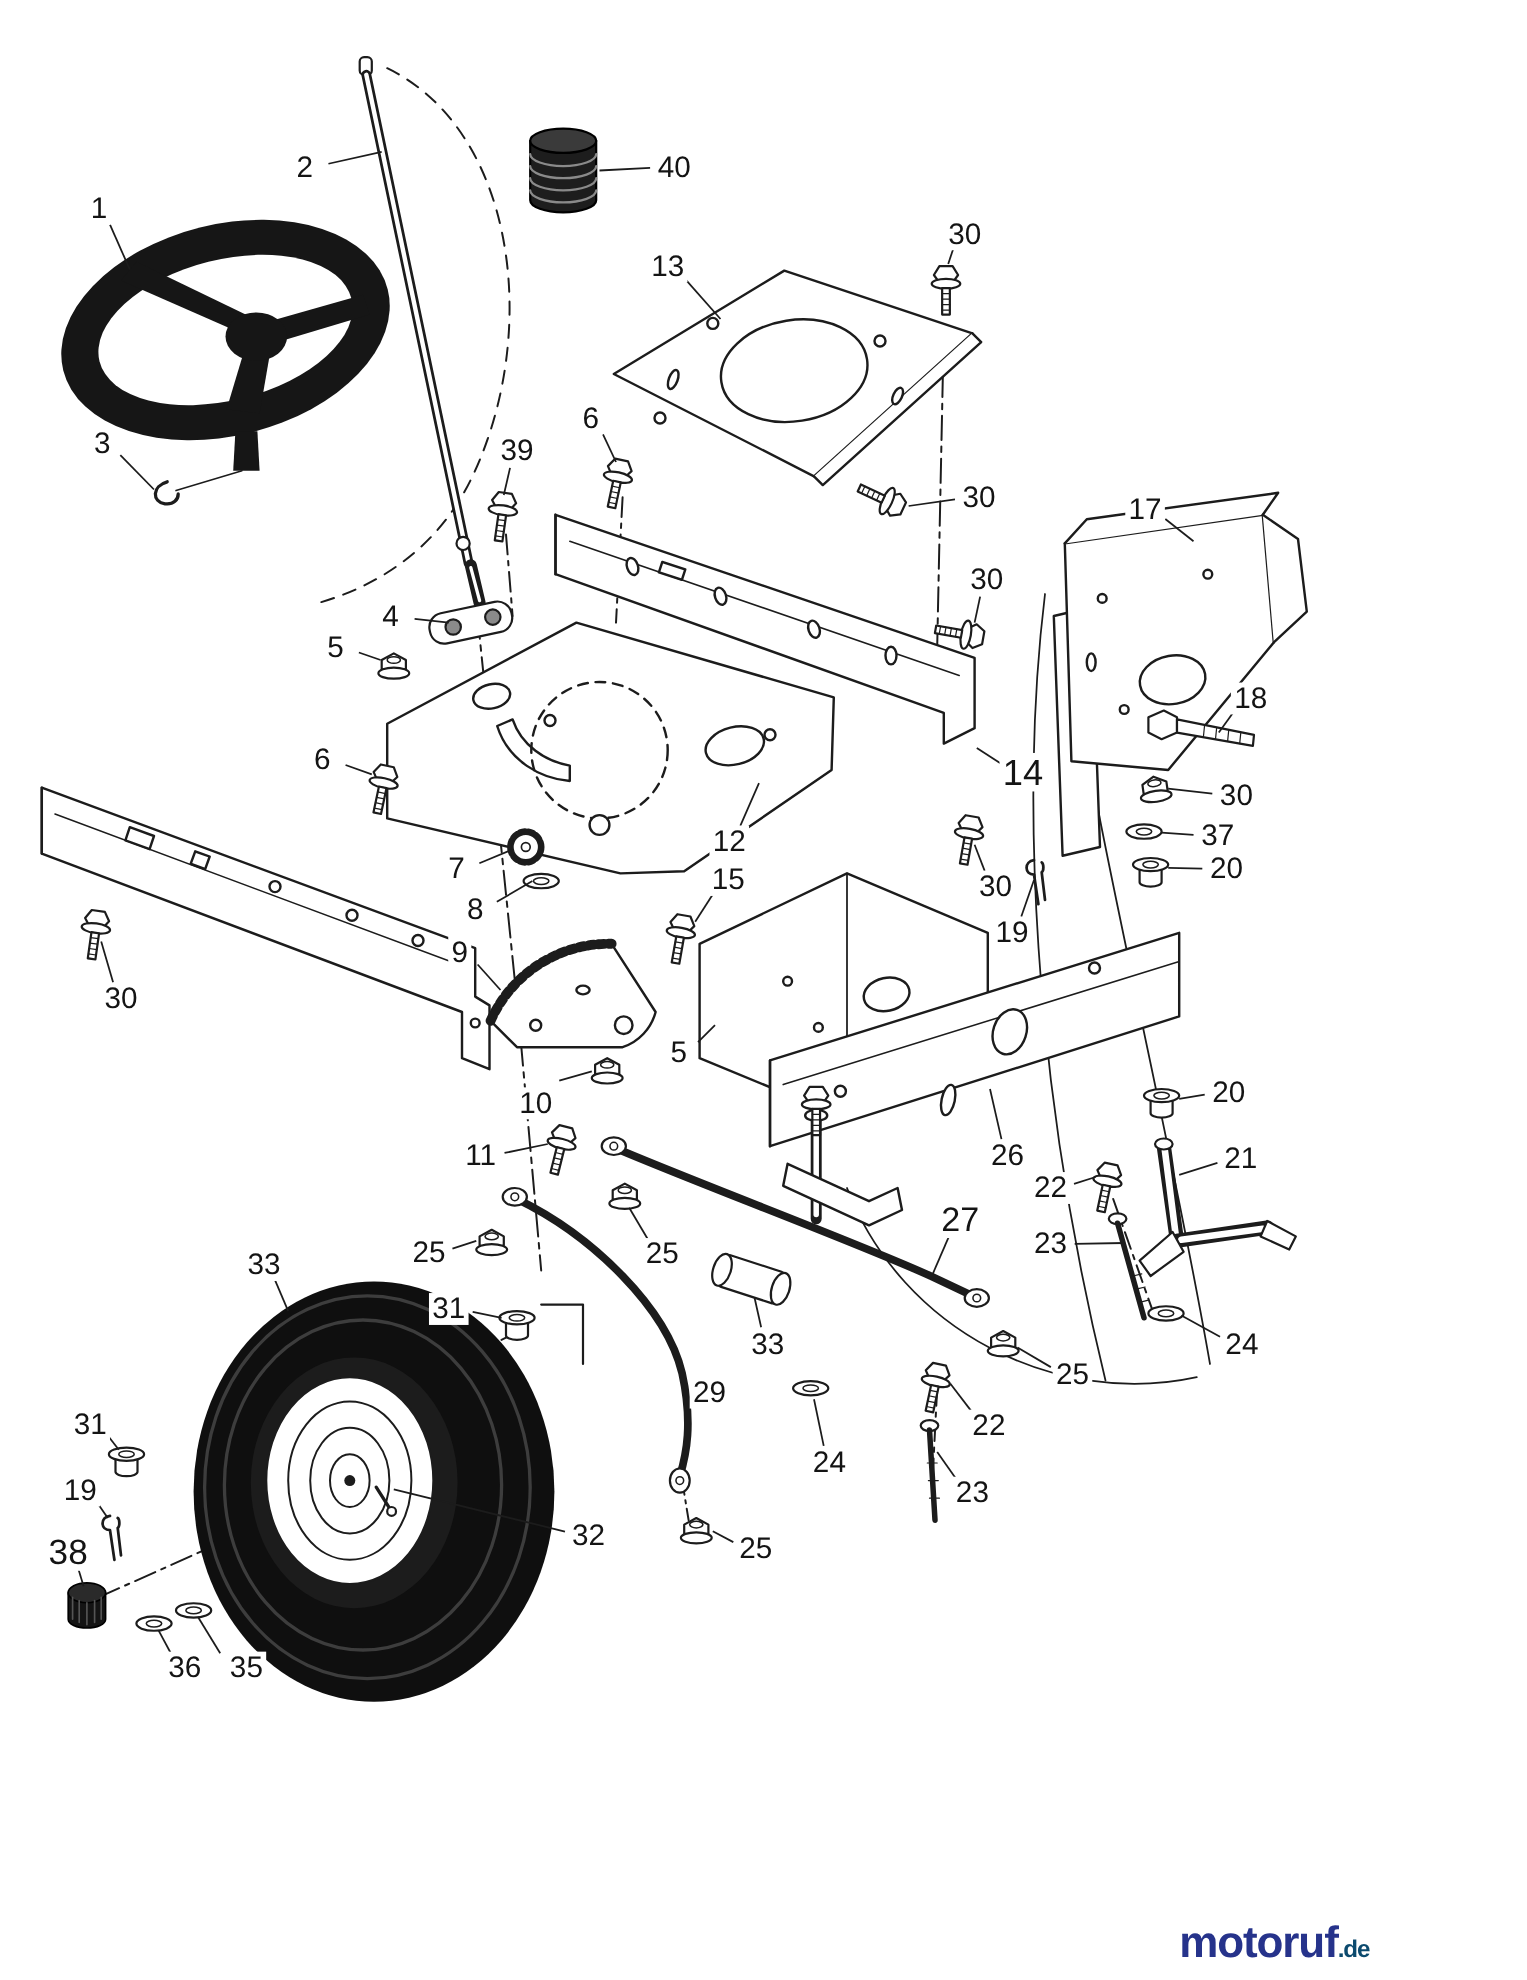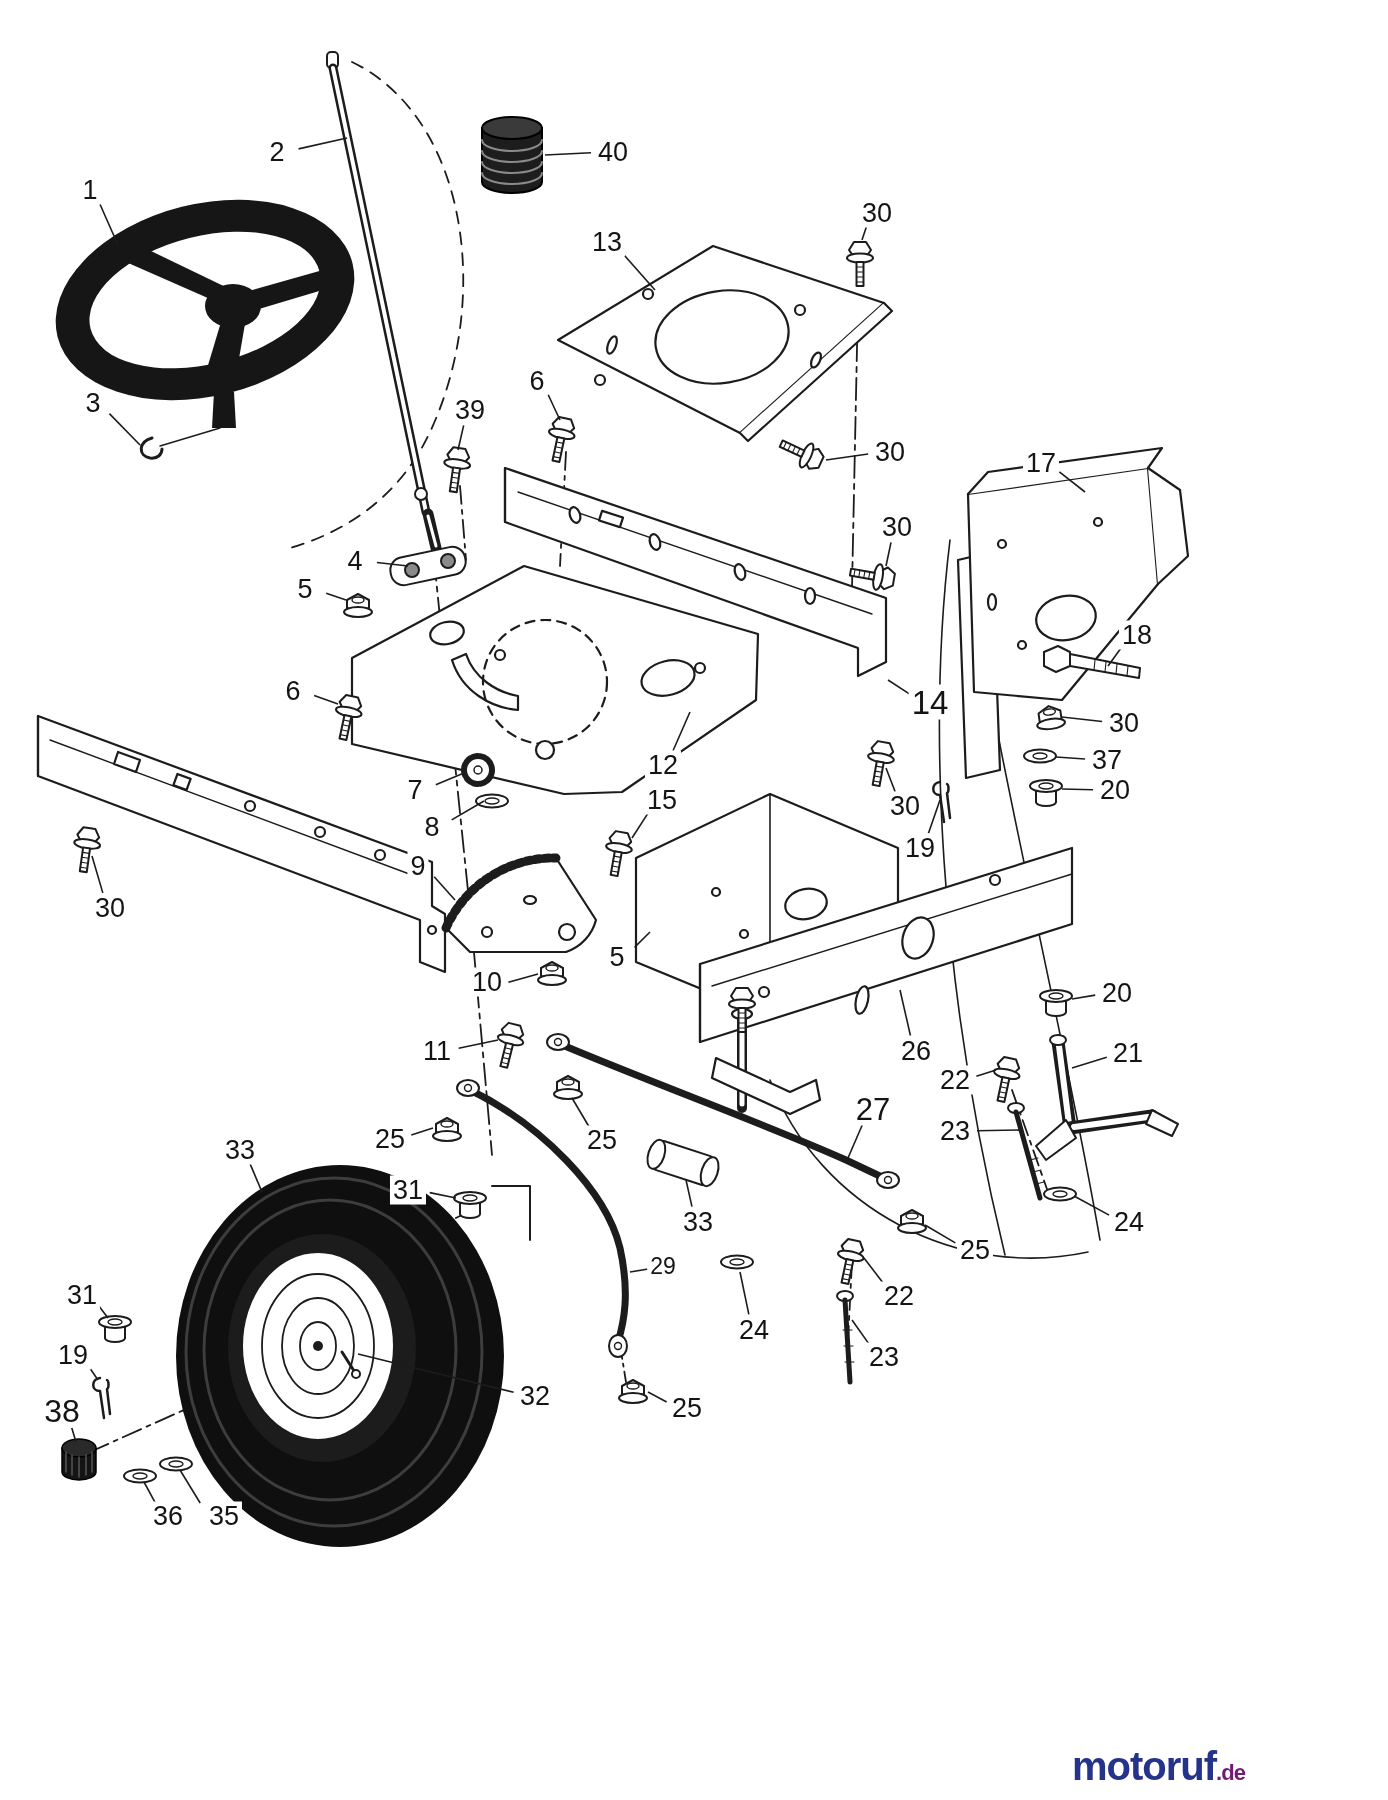--- a/index.html
+++ b/index.html
@@ -400,45 +400,45 @@
       <div class="callout" style="left: 293px; top: 691px; font-size: 27px;">6</div>
       <div class="callout" style="left: 663px; top: 765px; font-size: 27px;">12</div>
       <div class="callout" style="left: 415px; top: 790px; font-size: 27px;">7</div>
       <div class="callout" style="left: 662px; top: 800px; font-size: 27px;">15</div>
       <div class="callout" style="left: 432px; top: 827px; font-size: 27px;">8</div>
       <div class="callout" style="left: 905px; top: 806px; font-size: 27px;">30</div>
       <div class="callout" style="left: 920px; top: 848px; font-size: 27px;">19</div>
       <div class="callout" style="left: 418px; top: 866px; font-size: 27px;">9</div>
       <div class="callout" style="left: 110px; top: 908px; font-size: 27px;">30</div>
       <div class="callout" style="left: 617px; top: 957px; font-size: 27px;">5</div>
-      <div class="callout" style="left: 487px; top: 982px; font-size: 27px; text-align: center;">10</div>
+      <div class="callout" style="left: 487px; top: 1003px; font-size: 27px; text-align: center;">10</div>
       <div class="callout" style="left: 437px; top: 1051px; font-size: 27px;">11</div>
       <div class="callout" style="left: 916px; top: 1051px; font-size: 27px;">26</div>
       <div class="callout" style="left: 1117px; top: 993px; font-size: 27px;">20</div>
       <div class="callout" style="left: 1128px; top: 1053px; font-size: 27px;">21</div>
       <div class="callout" style="left: 955px; top: 1080px; font-size: 27px;">22</div>
       <div class="callout" style="left: 955px; top: 1131px; font-size: 27px;">23</div>
       <div class="callout" style="left: 873px; top: 1109px; font-size: 31px;">27</div>
       <div class="callout" style="left: 390px; top: 1139px; font-size: 27px;">25</div>
       <div class="callout" style="left: 602px; top: 1140px; font-size: 27px;">25</div>
       <div class="callout" style="left: 240px; top: 1150px; font-size: 27px;">33</div>
       <div class="callout" style="left: 408px; top: 1190px; font-size: 27px;">31</div>
       <div class="callout" style="left: 698px; top: 1222px; font-size: 27px;">33</div>
       <div class="callout" style="left: 1129px; top: 1222px; font-size: 27px;">24</div>
       <div class="callout" style="left: 975px; top: 1250px; font-size: 27px;">25</div>
-      <div class="callout" style="left: 663px; top: 1266px; font-size: 23px;">29</div>
+      <div class="callout" style="left: 645px; top: 1266px; font-size: 27px;">29</div>
       <div class="callout" style="left: 899px; top: 1296px; font-size: 27px;">22</div>
       <div class="callout" style="left: 754px; top: 1330px; font-size: 27px;">24</div>
       <div class="callout" style="left: 884px; top: 1357px; font-size: 27px;">23</div>
       <div class="callout" style="left: 82px; top: 1295px; font-size: 27px;">31</div>
       <div class="callout" style="left: 73px; top: 1355px; font-size: 27px;">19</div>
       <div class="callout" style="left: 62px; top: 1411px; font-size: 32px;">38</div>
       <div class="callout" style="left: 535px; top: 1396px; font-size: 27px;">32</div>
       <div class="callout" style="left: 687px; top: 1408px; font-size: 27px;">25</div>
       <div class="callout" style="left: 168px; top: 1516px; font-size: 27px;">36</div>
       <div class="callout" style="left: 213px; top: 1516px; font-size: 27px; margin-left: 11px;">35</div>
     </div>
 
   <div class="logo">
-    <span style="color: rgb(38, 51, 139);">motoruf</span><span class="suffix" style="color: #701a75;">.de</span>
+    <span style="color: rgb(38, 51, 139);">motoruf</span><span class="suffix" style="color: #0c4a6e;">.de</span>
   </div>
 
 </div>
 
 </body></html>

